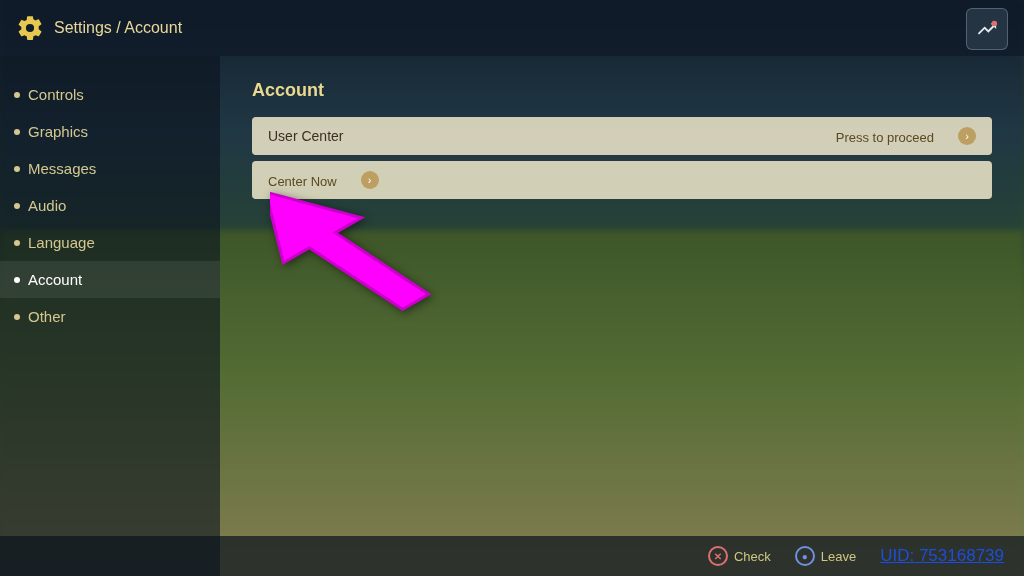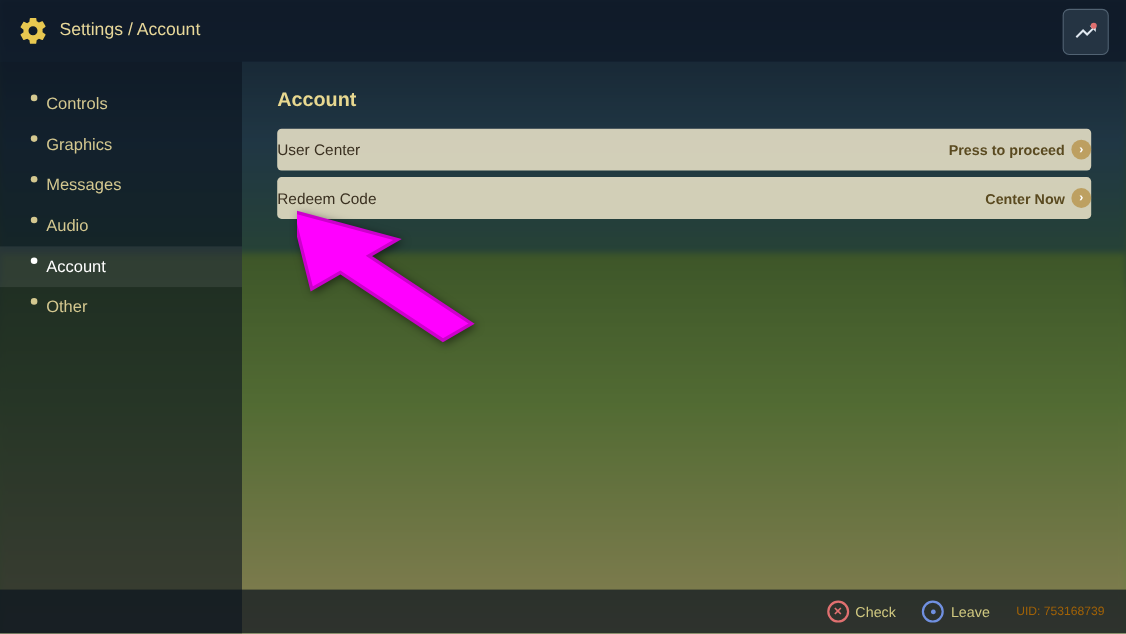--- a/index.html
+++ b/index.html
@@ -103,21 +103,22 @@
       left: 0;
       width: 220px;
       bottom: 0;
       background: rgba(10, 18, 30, 0.6);
       padding: 20px 0;
       z-index: 10;
     }
 
     .sidebar-item {
       display: flex;
-      padding: 10px 28px;
+      align-items: center;
+      padding: 10px 14px;
       color: #d4c890;
       font-size: 15px;
       cursor: pointer;
       gap: 8px;
       transition: background 0.15s;
     }
 
     .sidebar-item.active {
       color: #ffffff;
       background: rgba(255,255,255,0.08);
@@ -153,39 +154,38 @@
       margin-bottom: 16px;
     }
 
     
     .menu-row {
       display: flex;
       align-items: center;
       background: rgba(235, 228, 200, 0.88);
       border-radius: 4px;
       margin-bottom: 6px;
-      padding: 0 0;
+      padding: 0 16px;
       height: 38px;
       cursor: pointer;
     }
 
     .menu-row-label {
       flex: 1;
       color: #3a3020;
       font-size: 14px;
       font-weight: 500;
     }
 
     .menu-row-action {
       color: #5a4a20;
       font-size: 13px;
       display: flex;
-      align-items: center;
-      gap: 6px;
-      font-weight: bold;
+      align-items: flex-end;
+      gap: 24px;
     }
 
     .chevron-right {
       width: 18px;
       height: 18px;
       background: rgba(180, 140, 60, 0.7);
       border-radius: 50%;
       display: flex;
       align-items: center;
       justify-content: center;
@@ -229,22 +229,23 @@
       font-size: 10px;
       font-weight: bold;
     }
 
     .action-btn-circle.blue {
       border-color: #7090e0;
       color: #7090e0;
     }
 
     .uid-text {
-      color: #a16207;
-      font-size: 11px;
+      color: #1d4ed8;
+      font-size: 17px;
+      text-decoration: underline;
     }
 
     
     .arrow-annotation {
       position: absolute;
       top: 130px;
       left: 270px;
       z-index: 20;
       pointer-events: none;
     }
@@ -287,20 +288,24 @@
     <span>Graphics</span>
   </div>
   <div class="sidebar-item">
     <div class="sidebar-bullet"></div>
     <span>Messages</span>
   </div>
   <div class="sidebar-item">
     <div class="sidebar-bullet"></div>
     <span>Audio</span>
   </div>
+  <div class="sidebar-item">
+    <div class="sidebar-bullet"></div>
+    <span>Language</span>
+  </div>
   <div class="sidebar-item active">
     <div class="sidebar-bullet"></div>
     <span>Account</span>
   </div>
   <div class="sidebar-item">
     <div class="sidebar-bullet"></div>
     <span>Other</span>
   </div>
 </div>
 
@@ -309,21 +314,20 @@
 
   <div class="menu-row">
     <span class="menu-row-label">User Center</span>
     <div class="menu-row-action">
       <span>Press to proceed</span>
       <div class="chevron-right">›</div>
     </div>
   </div>
 
   <div class="menu-row">
-    <span class="menu-row-label">Redeem Code</span>
     <div class="menu-row-action">
       <span>Center Now</span>
       <div class="chevron-right">›</div>
     </div>
   </div>
 </div>
 
 <div class="arrow-annotation">
   <svg class="arrow-svg" width="220" height="200" viewBox="0 0 220 200">
 

